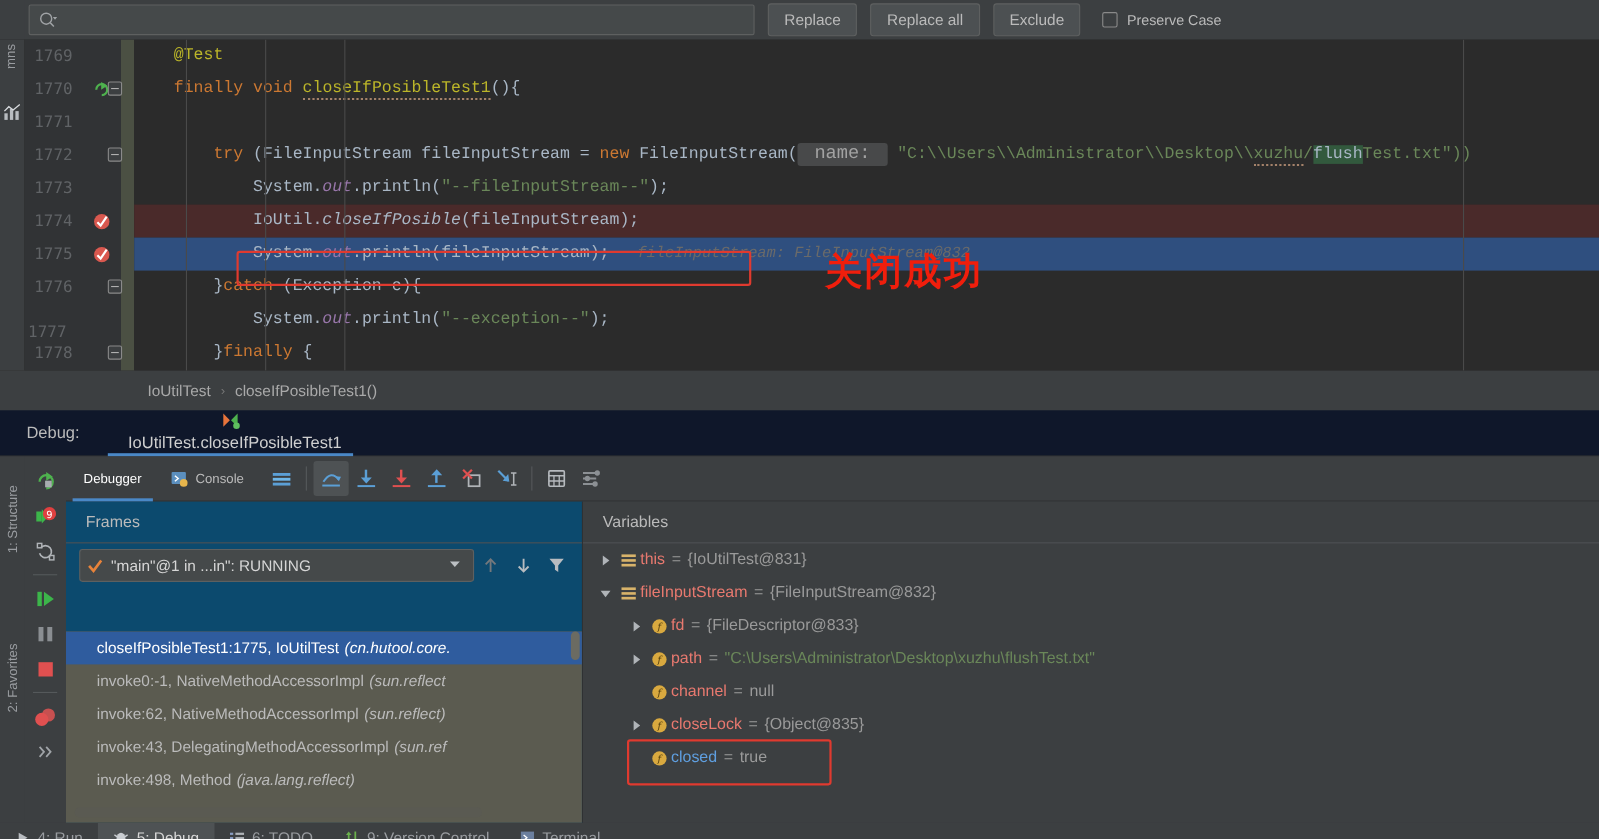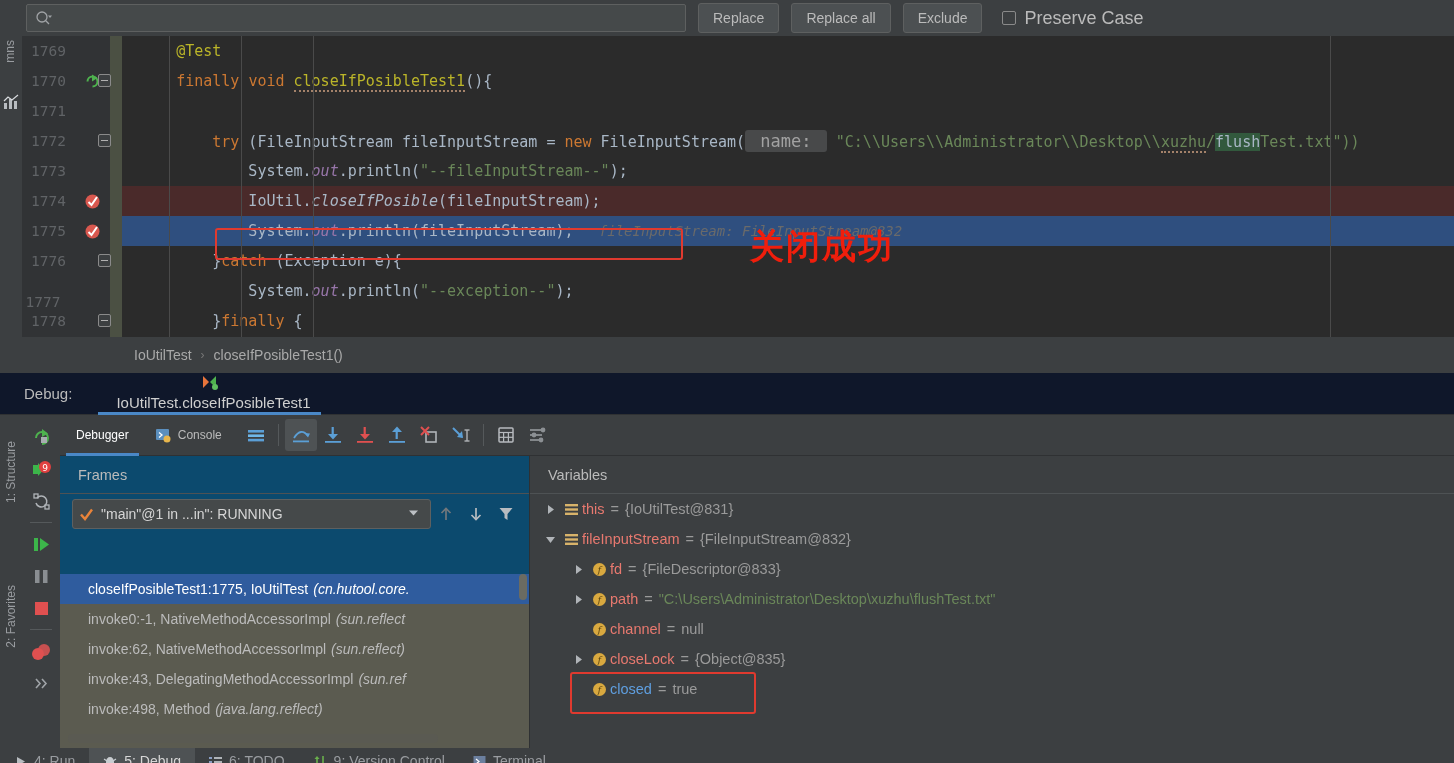--- a/index.html
+++ b/index.html
@@ -40,21 +40,21 @@
     background: #4c5052; border: 1px solid #5e6060; border-radius: 3px;
     color: #bbbbbb; font-size: 14px; font-family: "Liberation Sans", sans-serif;
     display: flex; align-items: center; justify-content: center;
     cursor: default; white-space: nowrap;
   }
   .chk-wrap { display: flex; align-items: center; margin-left: 20px; }
   .chk-box {
     width: 14px; height: 14px; background: #3c3f41;
     border: 1px solid #8a8a8a; border-radius: 2px; margin-right: 8px;
   }
-  .chk-label { font-size: 18px; color: #bbbbbb; }
+  .chk-label { font-size: 13px; color: #bbbbbb; }
 
   
   #editor {
     position: absolute; left: 0; top: 36px; width: 1454px; height: 301px;
     background: #2b2b2b; overflow: hidden;
   }
   
   #editor-stripe {
     position: absolute; left: 0; top: 0; width: 22px; height: 301px;
     background: #3c3f41;
@@ -83,21 +83,21 @@
     background: #4b5043;
   }
   #code-area {
     position: absolute; left: 122px; top: 0; right: 0; height: 301px;
     background: #2b2b2b;
     font-family: "DejaVu Sans Mono", monospace;
     font-size: 15px;
   }
   .crow {
     position: relative; height: 30px; line-height: 30px;
-    white-space: pre; padding-left: 18px;
+    white-space: pre;  font-family: Liberation Mono, monospace;
   }
   .fold-marker {
     position: absolute; left: -24px; top: 8px;
     width: 13px; height: 13px; border: 1px solid #8a8a8a; border-radius: 2px;
     background: #3c3f41;
   }
   .fold-marker:after {
     content: ""; position: absolute; left: 2px; top: 5px;
     width: 7px; height: 1px; background: #b0b0b0;
   }

